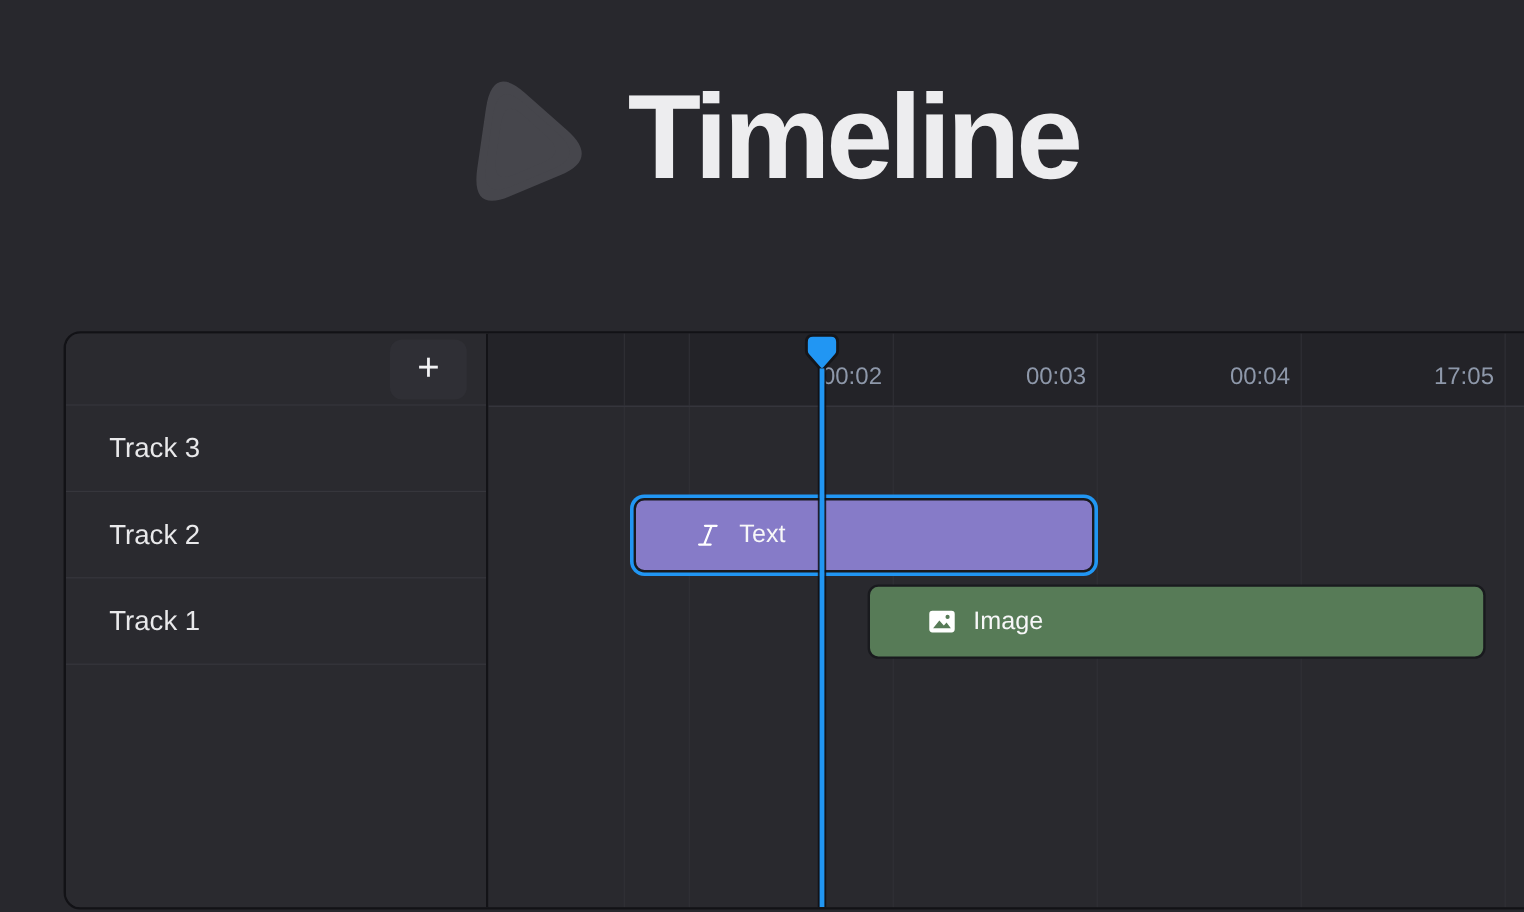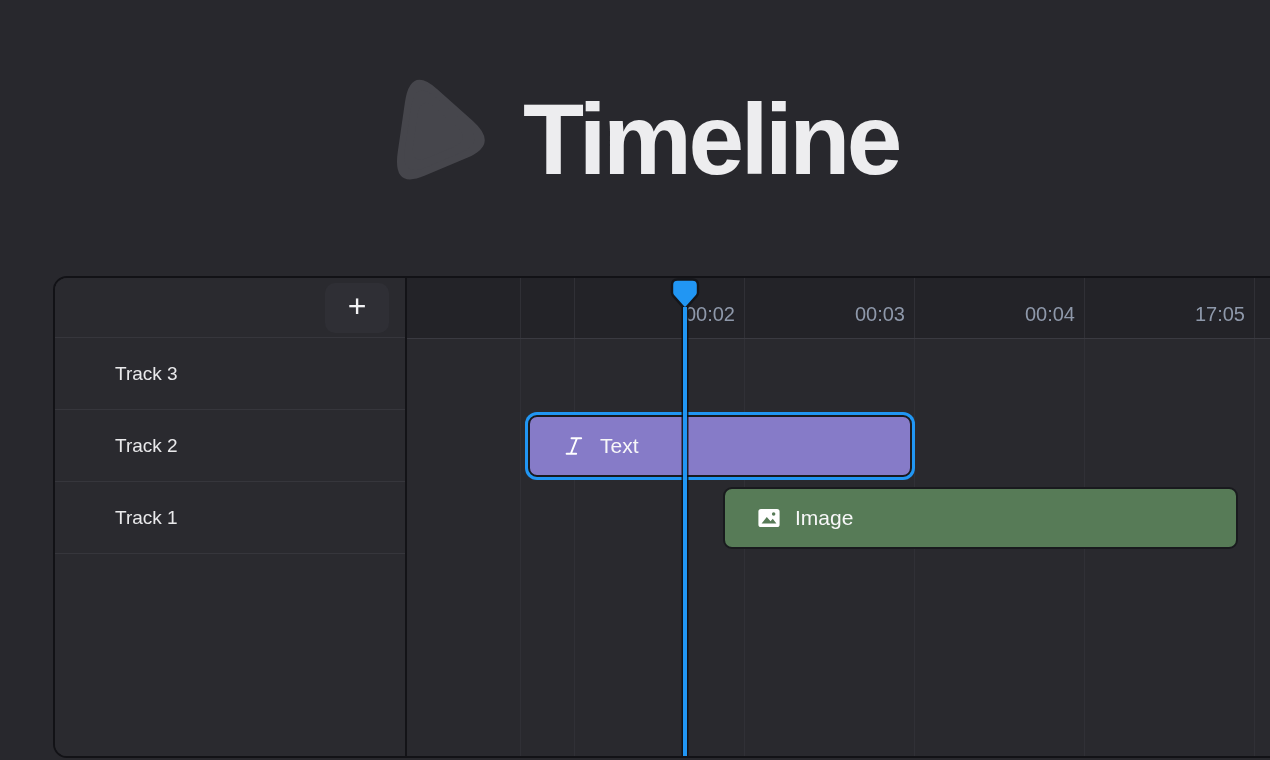--- a/index.html
+++ b/index.html
@@ -11,22 +11,22 @@
   }
   :root{
     --bg:#28282d; --panel:#2a2a2f; --ruler-bg:#232328; --grid-bg:#29292e;
     --gridline:#303036; --row-border:#36363c; --outer-border:#121216;
     --divider:#131317; --accent:#2196f3; --ruler-text:#8e98aa;
     --track-text:#e9e9eb; --title-color:#ededef; --btn-bg:#2f2f35;
   }
 
   
   .header{
-    position:absolute; top:64px; left:0; width:100%;
-    display:flex; justify-content:center; align-items:center; gap:26px;
+    position:absolute; top:52px; left:0; width:100%;
+    display:flex; justify-content:center; align-items:flex-start; gap:26px;
   }
   .logo-icon{width:126px;height:138px;flex:0 0 auto;}
   .app-title{
     font-size:100px; font-weight:700; letter-spacing:-3.5px;
     color:var(--title-color); margin-top:12px; line-height:1;
   }
 
   
   .panel{
     position:absolute; left:53px; top:276px; width:1260px; height:482px;
@@ -46,22 +46,22 @@
     box-sizing:border-box;
   }
   .add-track-btn{
     width:64px;height:50px;border:none;border-radius:10px;
     background:var(--btn-bg); color:#f2f2f4; font-size:32px; font-weight:300;
     line-height:1; display:flex;align-items:center;justify-content:center;
     cursor:pointer; padding:0 0 4px 0; font-family:inherit;
   }
   .track-row{
     height:72px; flex:0 0 auto; display:flex; align-items:center;
-    padding-left:60px; box-sizing:border-box; border-bottom:1px solid var(--row-border);
-    color:var(--track-text); font-size:19px;
+    padding-left:36px; box-sizing:border-box; border-bottom:1px solid var(--row-border);
+    color:var(--track-text); font-size:23px;
   }
 
   
   .grid-area{
     position:relative; flex:1 1 auto; background:var(--grid-bg); overflow:hidden;
     background-image:repeating-linear-gradient(90deg,
       var(--gridline) 0 1px, transparent 1px 170px);
     background-position:167px 0;
   }
   .ruler{
@@ -76,21 +76,21 @@
     position:absolute; top:0; width:170px; height:60px;
     display:flex; align-items:flex-end; justify-content:flex-end;
     padding:0 9px 12px 0; box-sizing:border-box;
     color:var(--ruler-text); font-size:20px;
   }
 
   
   .clip{
     position:absolute; height:62px; border-radius:9px;
     border:2px solid #191a1e; box-sizing:border-box;
-    display:flex; align-items:center; gap:14px; padding-left:32px;
+    display:flex; align-items:center; gap:14px; padding-left:48px;
     color:#f7f7f8; font-size:21px; cursor:grab; z-index:2;
   }
   .clip svg{flex:0 0 auto;}
   .clip.selected{ box-shadow:0 0 0 3px var(--accent); z-index:3; }
 
   
   .playhead{
     position:absolute; top:0; bottom:0; width:0; z-index:6;
   }
   .playhead-flag{ position:absolute; left:-18px; top:-1px; }

